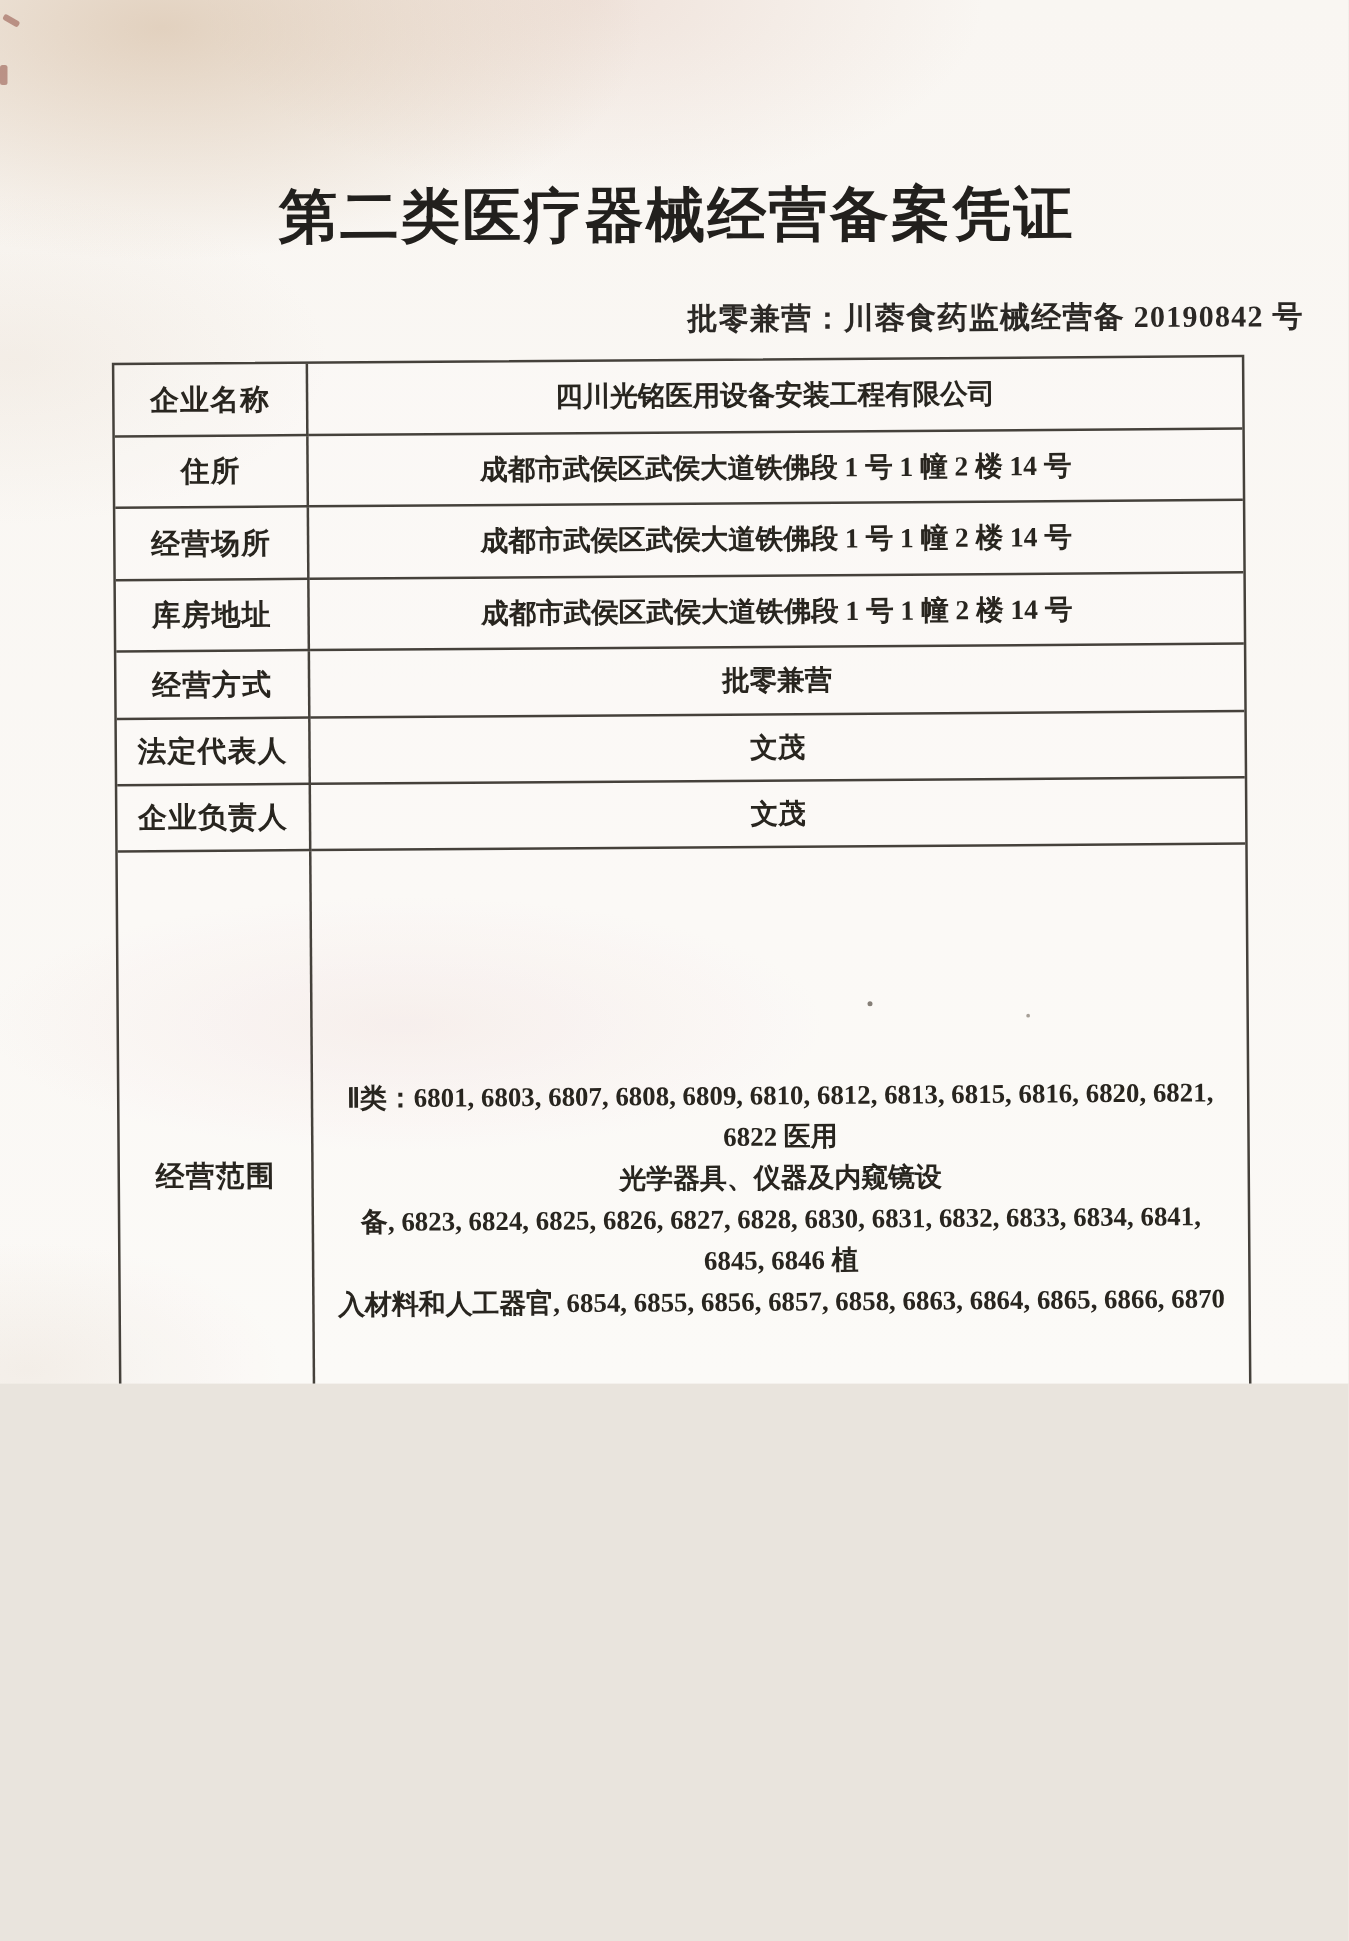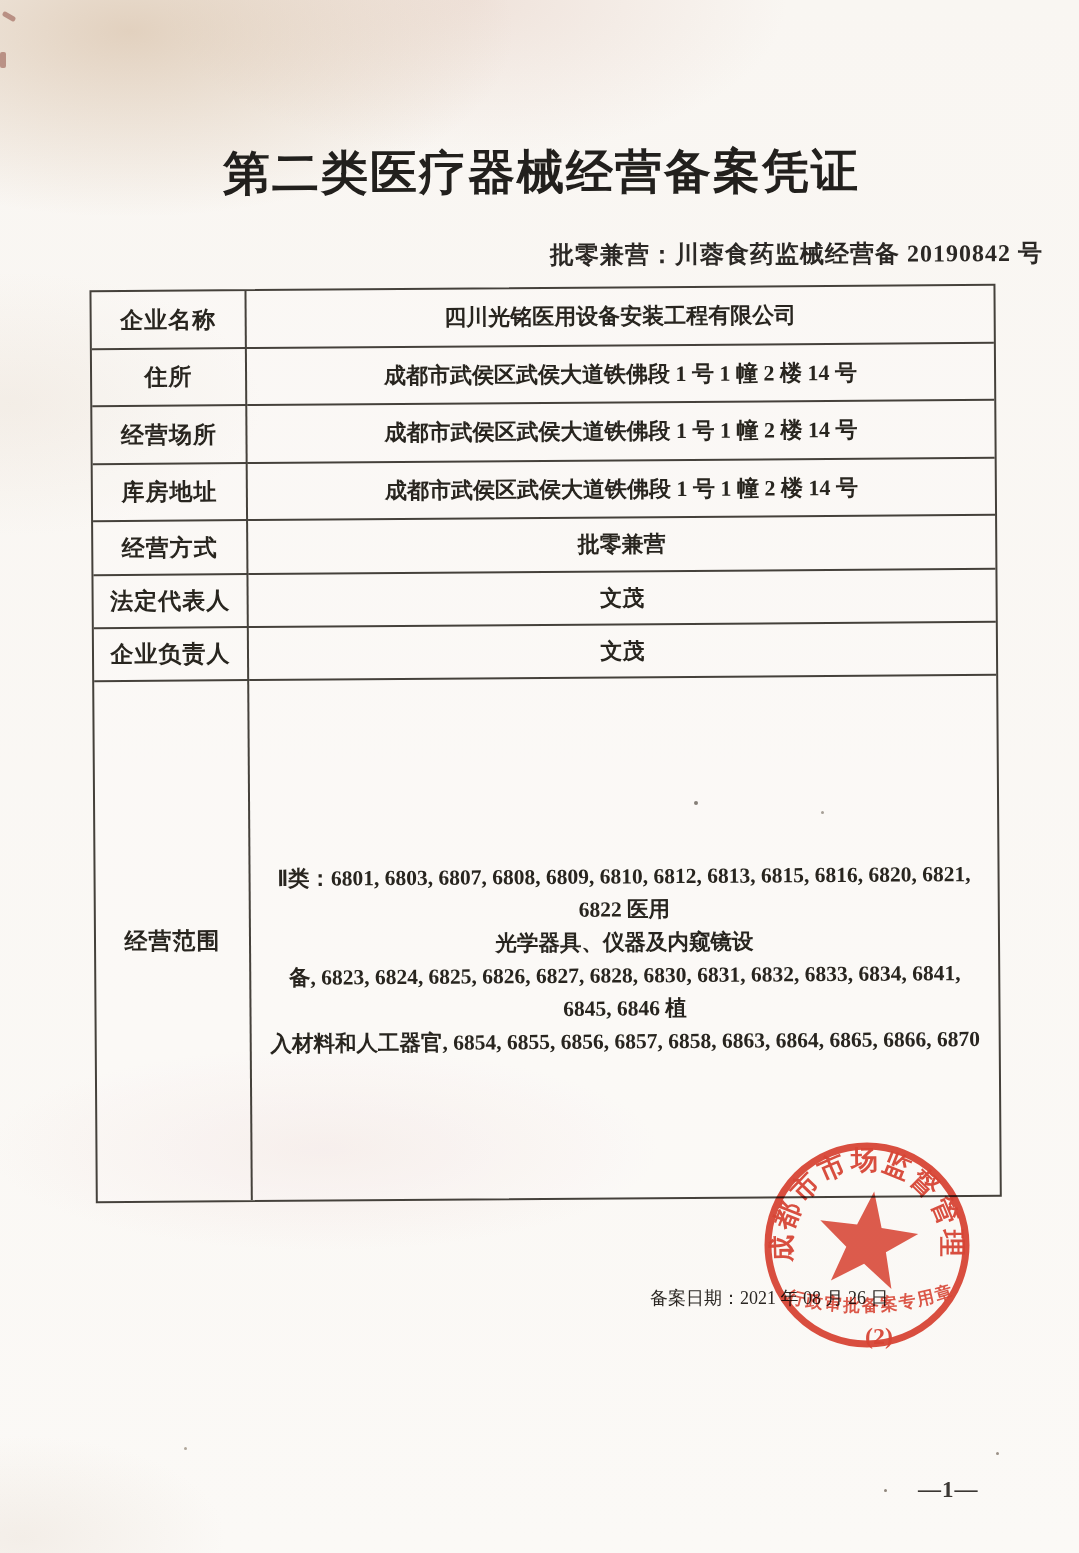--- a/index.html
+++ b/index.html
@@ -1,17 +1,17 @@
 <!DOCTYPE html>
 <html><head>
 <meta charset="utf-8">
 <style>
   html,body{margin:0;padding:0;background:#e9e4dd;}
   .page{
-    position:relative;width:1079px;height:1553px;overflow:hidden;
+    position:relative;width:1079px;height:1107px;overflow:hidden;
     background:
       radial-gradient(620px 300px at 12% 2%, rgba(203,172,140,.50), transparent 62%),
       radial-gradient(520px 260px at 44% 0%, rgba(226,200,187,.42), transparent 60%),
       radial-gradient(420px 220px at 1% 26%, rgba(221,204,186,.22), transparent 60%),
       radial-gradient(560px 170px at 30% 74%, rgba(233,203,201,.28), transparent 60%),
       radial-gradient(340px 170px at 2% 99%, rgba(223,209,195,.28), transparent 60%),
       linear-gradient(#f9f6f2, #fbf9f6);
     font-family:"Liberation Sans", sans-serif;color:#262320;
   }
   .num-serif{font-family:"Liberation Serif","Liberation Sans",serif;}

